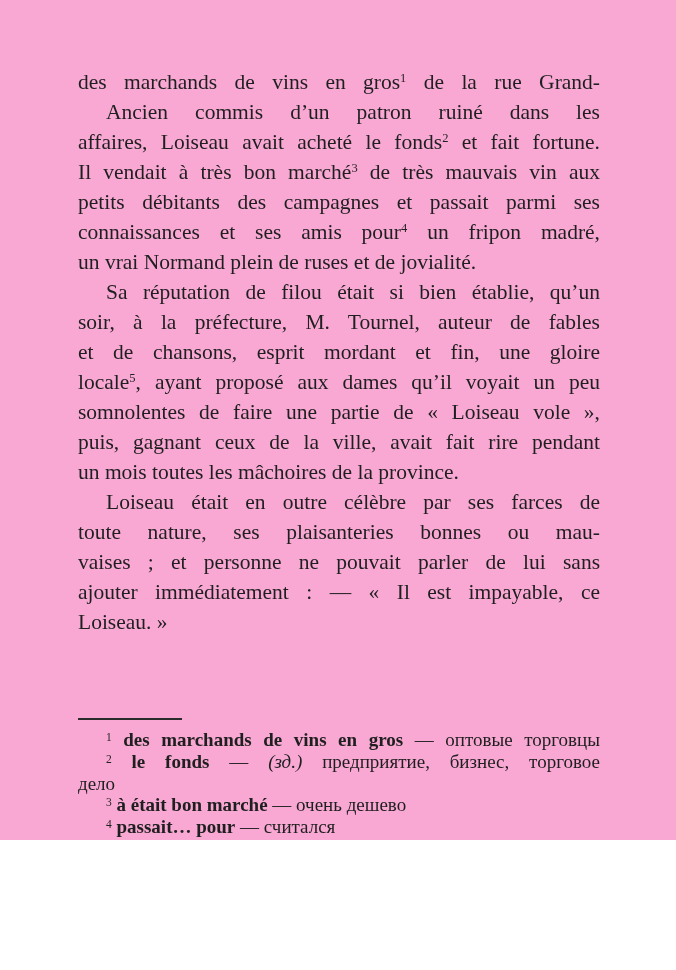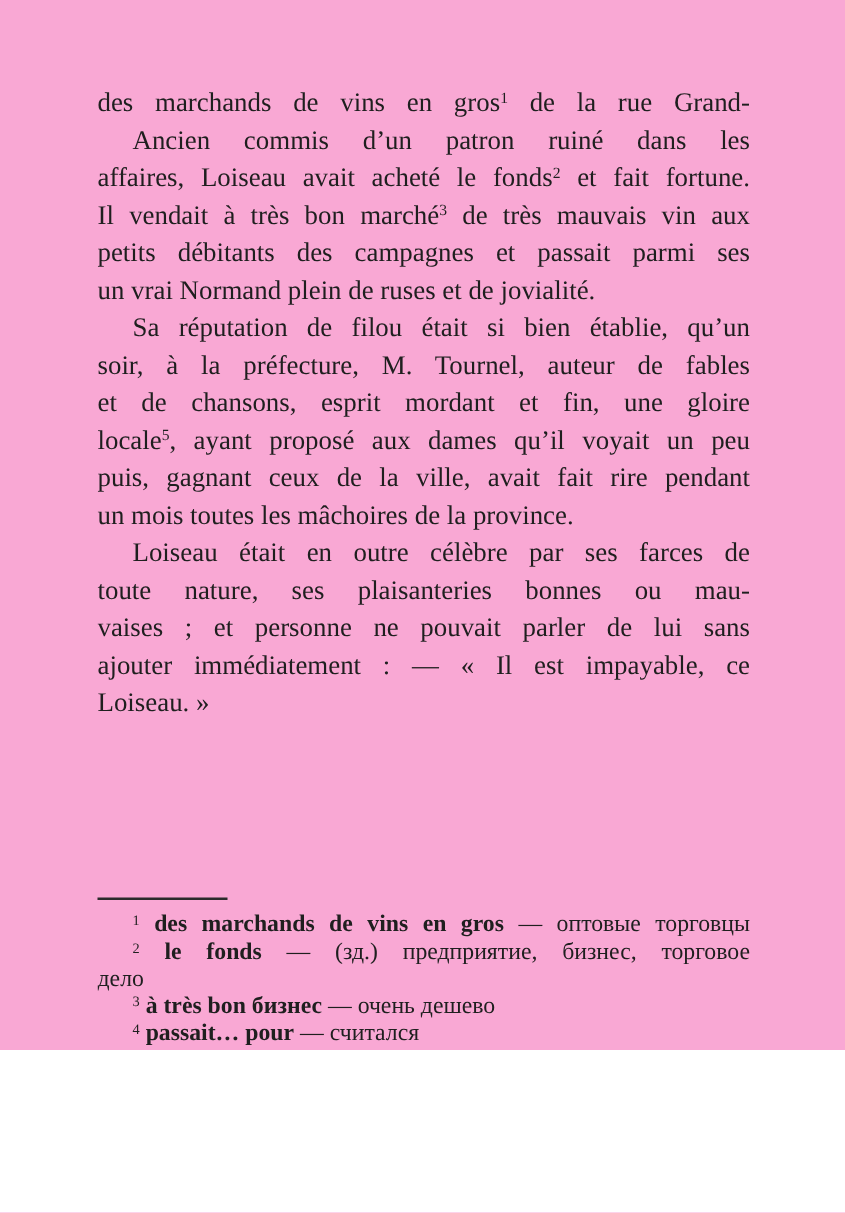--- a/index.html
+++ b/index.html
@@ -54,21 +54,21 @@
   }
   .fn-line { height: 21.75px; overflow: hidden; }
   .fn-line.just { text-align: justify; text-align-last: justify; }
   .fn-line.indent { text-indent: 28px; }
   .footnotes sup {
     font-size: 11.5px;
     line-height: 0;
     vertical-align: 5px;
   }
   .b { font-weight: bold; }
-  .i { }
+  .i { font-style: italic; }
   .page-number {
     position: absolute;
     left: 78px;
     top: 902px;
     font-size: 16px;
     line-height: 24px;
   }
 </style>
 </head>
 <body>
@@ -76,41 +76,43 @@
 <div class="page">
   <div class="main-text" id="main-text">
       <div class="paragraph">
         <div class="line">des marchands de vins en gros<sup>1</sup> de la rue Grand-</div>
       </div>
       <div class="paragraph">
         <div class="line indent">Ancien commis d’un patron ruiné dans les</div>
         <div class="line">affaires, Loiseau avait acheté le fonds<sup>2</sup> et fait fortune.</div>
         <div class="line">Il vendait à très bon marché<sup>3</sup> de très mauvais vin aux</div>
         <div class="line">petits débitants des campagnes et passait parmi ses</div>
+        <div class="line">connaissances et ses amis pour<sup>4</sup> un fripon madré,</div>
         <div class="line last">un vrai Normand plein de ruses et de jovialité.</div>
       </div>
       <div class="paragraph">
         <div class="line indent">Sa réputation de filou était si bien établie, qu’un</div>
         <div class="line">soir, à la préfecture, M. Tournel, auteur de fables</div>
         <div class="line">et de chansons, esprit mordant et fin, une gloire</div>
         <div class="line">locale<sup>5</sup>, ayant proposé aux dames qu’il voyait un peu</div>
+        <div class="line">somnolentes de faire une partie de « Loiseau vole »,</div>
         <div class="line">puis, gagnant ceux de la ville, avait fait rire pendant</div>
         <div class="line last">un mois toutes les mâchoires de la province.</div>
       </div>
       <div class="paragraph">
         <div class="line indent">Loiseau était en outre célèbre par ses farces de</div>
         <div class="line">toute nature, ses plaisanteries bonnes ou mau-</div>
         <div class="line">vaises ; et personne ne pouvait parler de lui sans</div>
         <div class="line">ajouter immédiatement : — « Il est impayable, ce</div>
         <div class="line last">Loiseau. »</div>
       </div>
     </div>
   <div class="fn-sep"></div>
   <div class="footnotes" id="footnotes">
       <div class="fn-line just indent"><sup>1</sup><span class="b"> des marchands de vins en gros</span><span> — оптовые торговцы</span></div>
       <div class="fn-line just indent"><sup>2</sup><span class="b"> le fonds</span><span> — </span><span class="i">(зд.)</span><span> предприятие, бизнес, торговое</span></div>
       <div class="fn-line"><span>дело</span></div>
-      <div class="fn-line indent"><sup>3</sup><span class="b"> à très bon бизнес</span><span> — очень дешево</span></div>
+      <div class="fn-line indent"><sup>3</sup><span class="b"> à était bon marché</span><span> — очень дешево</span></div>
       <div class="fn-line indent"><sup>4</sup><span class="b"> passait… pour</span><span> — считался</span></div>
       <div class="fn-line indent"><sup>5</sup><span class="b"> une gloire locale</span><span> — местная знаменитость</span></div>
     </div>
   <div class="page-number">14</div>
 </div>
 
 </body></html>

